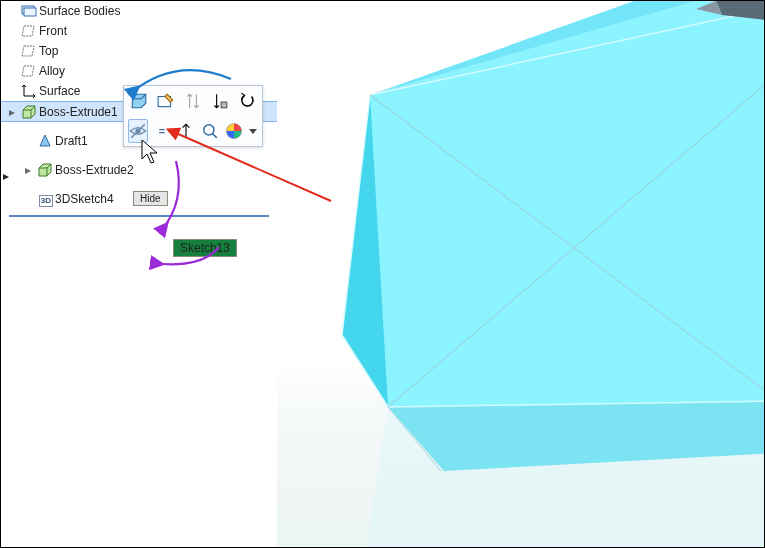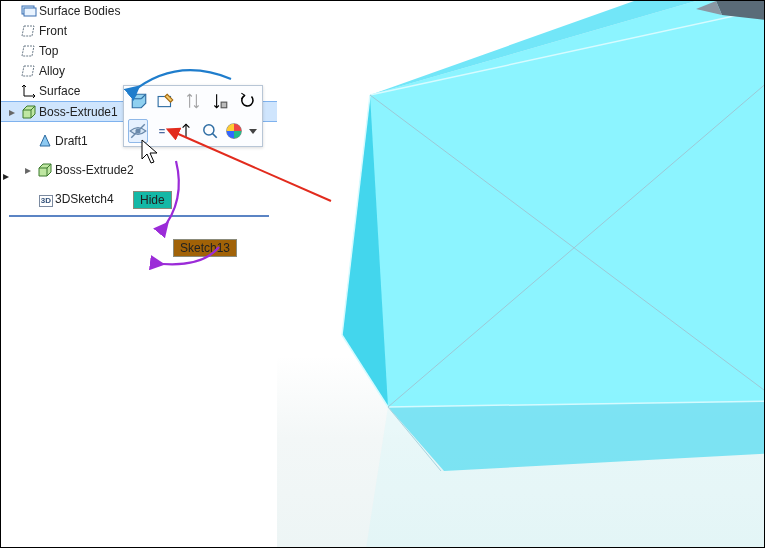--- a/index.html
+++ b/index.html
@@ -23,22 +23,22 @@
   #splitTab{position:absolute;left:258px;top:268px;width:16px;height:18px;border:1px solid #b8c4d0;border-left:none;background:#f4f6f9;}
   
   #chk{position:absolute;left:2px;top:168px;width:6px;}
   
   #ctx{position:absolute;left:122px;top:84px;width:138px;background:#fcfdff;border:1px solid #b8c6d6;box-shadow:0 1px 3px rgba(0,0,0,.15);z-index:40;}
   #ctx .r{display:flex;align-items:center;height:30px;padding:0 4px;gap:4px;}
   #ctx .btn{width:22px;height:22px;display:flex;align-items:center;justify-content:center;border:1px solid transparent;border-radius:2px;}
   #ctx .btn.hover{background:#e6f1ff;border-color:#8fb8e8;}
   #ctx .btn.disabled svg{opacity:.35;}
   
-  #tip{position:absolute;left:132px;top:190px;background:#14b8a6;border:1px solid #8b8b7a;padding:1px 6px;z-index:50;font-size:12px;}
-  #sketchTip{position:absolute;left:172px;top:238px;background:#a16207;border:1px solid #8b8b7a;padding:1px 6px;z-index:50;font-size:12px;}
+  #tip{position:absolute;left:132px;top:190px;background:#e5e5e5;border:1px solid #8b8b7a;padding:1px 6px;z-index:50;font-size:10px;}
+  #sketchTip{position:absolute;left:172px;top:238px;background:#15803d;border:1px solid #8b8b7a;padding:1px 6px;z-index:50;font-size:12px;}
   
   #cursor{position:absolute;left:140px;top:138px;z-index:60;pointer-events:none;}
   
   #anno{position:absolute;left:0;top:0;z-index:55;pointer-events:none;}
   
   .eq{font-weight:bold;font-size:11px;color:#4b6aa0;}
   .iconbox{width:16px;height:16px;display:inline-block;vertical-align:middle;}
 </style>
 </head>
 <body>

